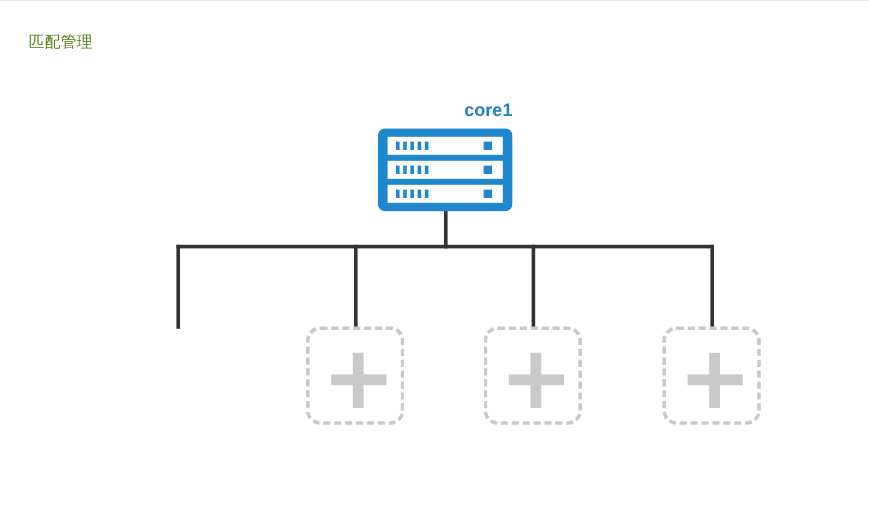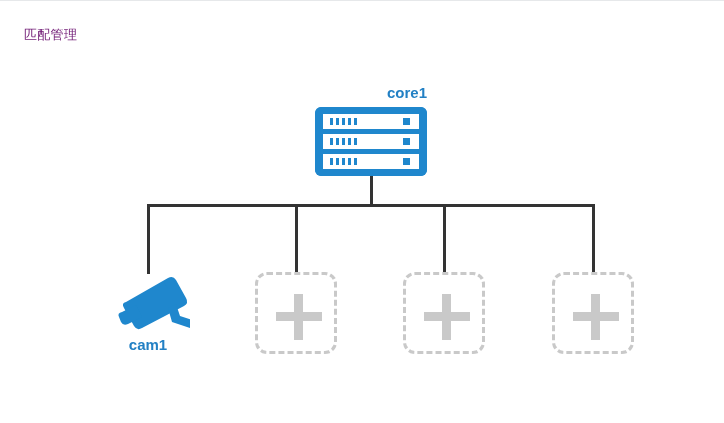--- a/index.html
+++ b/index.html
@@ -20,21 +20,21 @@
     width: 724px;
     height: 1px;
     background: #e6e8ea;
   }
   #panel-title {
     position: absolute;
     left: 24px;
     top: 26px;
     font-size: 13px;
     line-height: 18px;
-    color: #701a75;
+    color: #4d7c0f;
     letter-spacing: 0.3px;
     white-space: nowrap;
   }
   #topology {
     position: absolute;
     left: 0;
     top: 0;
     width: 724px;
     height: 423px;
   }
@@ -178,37 +178,20 @@
         <rect x="15" y="51" width="3" height="7" fill="#1f87cd"></rect>
         <rect x="21" y="51" width="3" height="7" fill="#1f87cd"></rect>
         <rect x="27" y="51" width="3" height="7" fill="#1f87cd"></rect>
         <rect x="33" y="51" width="3" height="7" fill="#1f87cd"></rect>
         <rect x="39" y="51" width="3" height="7" fill="#1f87cd"></rect>
         <rect x="88" y="51" width="7" height="7" fill="#1f87cd"></rect>
       </svg>
     </div>
   </div>
 
-  <div class="leaf leaf-camera" style="left:106px;">
-    <div id="cam1-icon">
-      <svg viewBox="0 0 84 62" width="84" height="62" xmlns="http://www.w3.org/2000/svg">
-        <g fill="#1f87cd">
-
-          <path d="M20 30 L62 6 Q67 3 70 8 L80 26 Q83 31 78 34 L36 56 Q31 59 28 54 L18 36 Q15 31 20 30 Z"></path>
-
-          <path d="M16 40 L30 33 L36 45 L22 52 Q17 54 15 50 L13 45 Q11 41 16 40 Z"></path>
-
-          <path d="M62 36 L70 32 L74 44 L86 48 L84 56 L66 50 Z"></path>
-
-          <path d="M58 10 L66 6 L70 13 L62 17 Z"></path>
-        </g>
-      </svg>
-    </div>
-    <div id="cam1-label">cam1</div>
-  </div>
 
   <div class="leaf" style="left:255px;">
     <div class="placeholder-box">
       <div class="plus-h"></div>
       <div class="plus-v"></div>
     </div>
   </div>
 
   <div class="leaf" style="left:403px;">
     <div class="placeholder-box">

